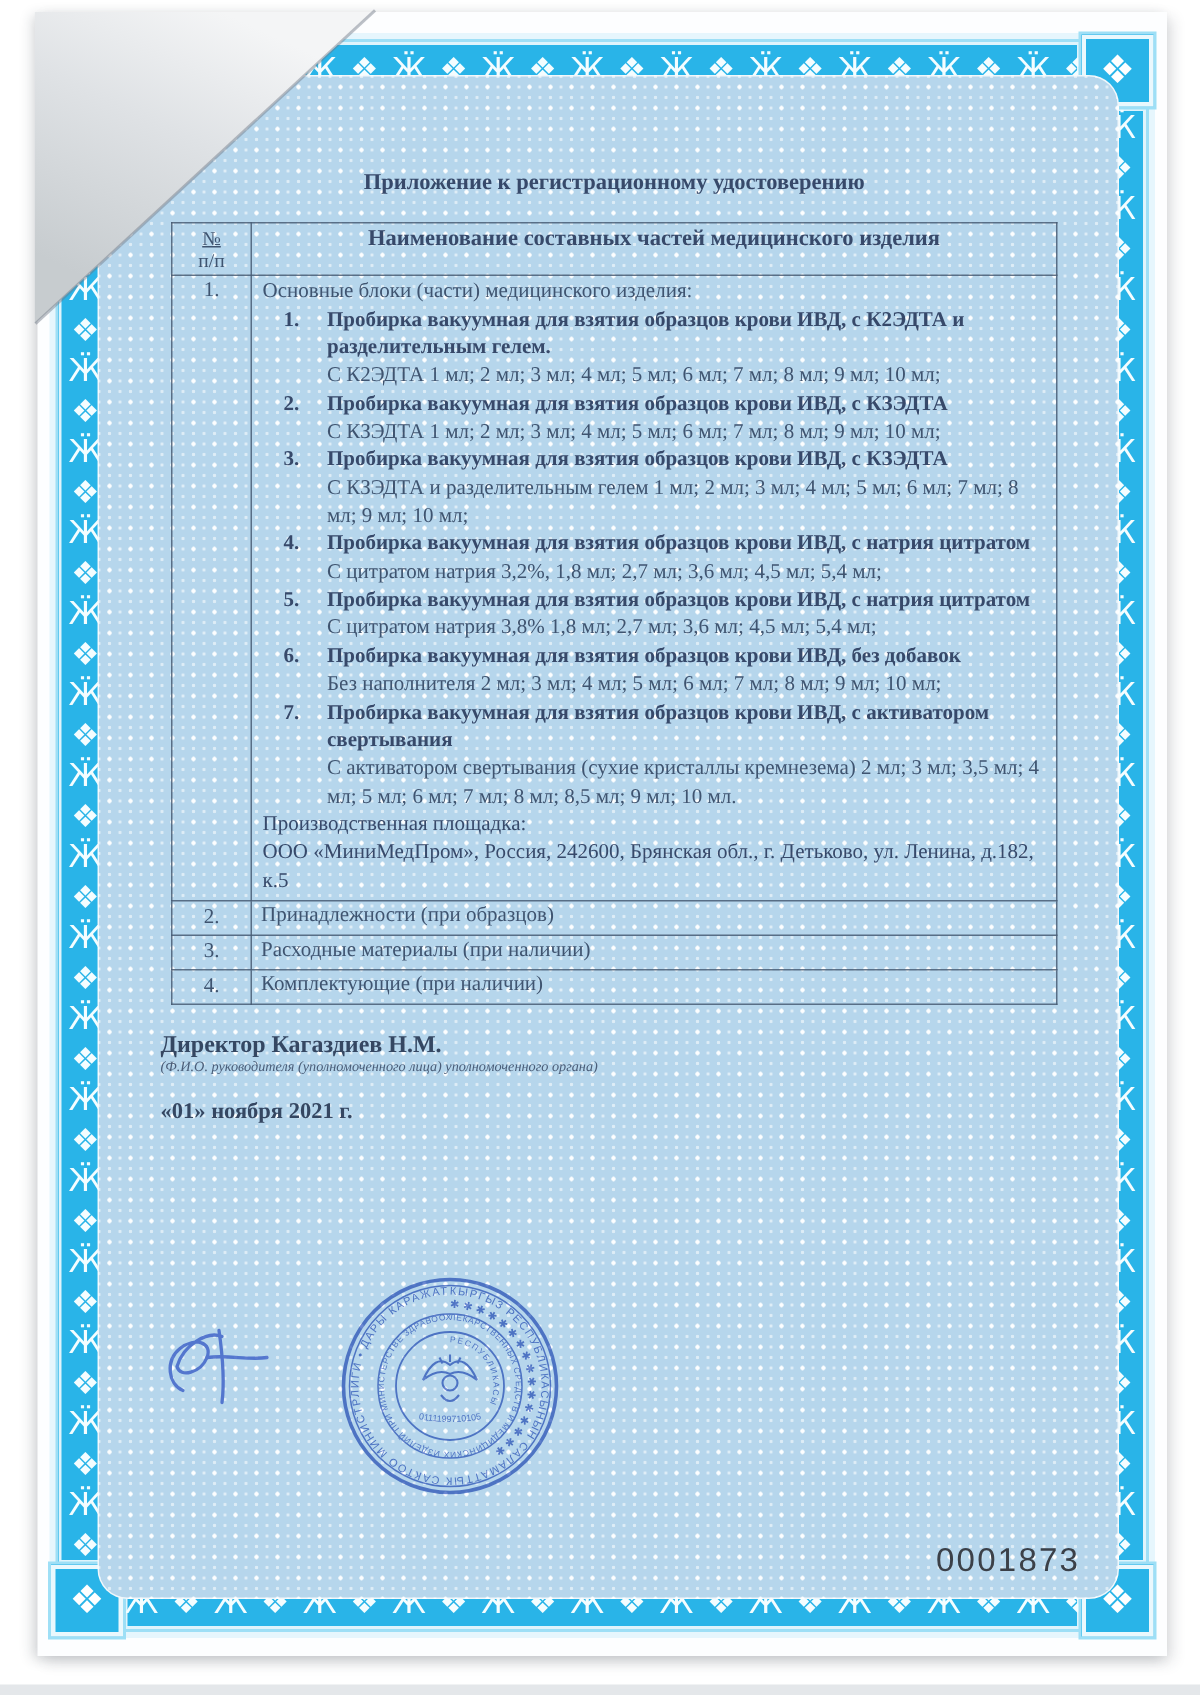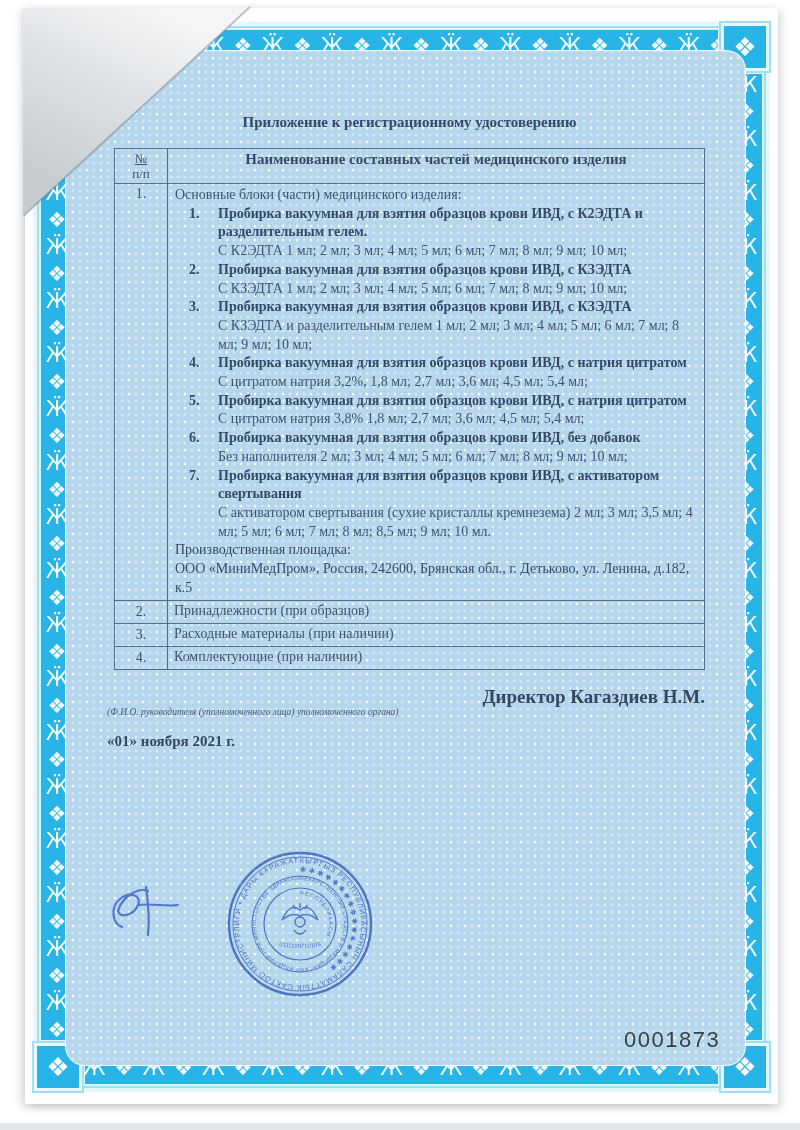--- a/index.html
+++ b/index.html
@@ -58,21 +58,21 @@
   ol.components li{display:flex;}
   .li-num{width:24px;margin-left:16px;font-weight:bold;flex:none;color:#37496a;}
   .li-body{flex:1;padding-left:5px;}
   .li-name{display:block;font-weight:bold;color:#37496a;}
   .li-spec{display:block;}
   .site-label,.site-address{font-weight:normal;margin-left:2px;color:#37496a;}
   td.row-label{padding:1px 6px;line-height:18px;}
   td.row-num{text-align:center;line-height:18px;}
   
   .sig-block{margin-top:17px;margin-left:-7px;position:relative;}
-  .director{font-weight:bold;font-size:19px;line-height:19px;color:#354762;text-align:right;}
+  .director{font-weight:bold;font-size:16px;line-height:19px;color:#354762;}
   .fio-note{font-style:italic;font-size:9.5px;line-height:12px;color:#4a5d78;}
   .sig-row{margin-top:31px;display:flex;align-items:flex-end;}
   .sig-line{width:140px;border-bottom:1.4px solid #45566e;height:1px;}
   .mp{margin-left:14px;font-size:14px;line-height:16px;}
   .podpis{font-style:italic;font-size:9.5px;line-height:12px;margin-top:3px;color:#4a5d78;}
   .date-line{font-weight:bold;font-size:15px;margin-top:15px;color:#354762;}
   .serial{
     position:absolute;left:558px;top:976px;font-family:"Liberation Sans",sans-serif;
     font-size:22px;letter-spacing:1.5px;color:#3b4048;
   }

